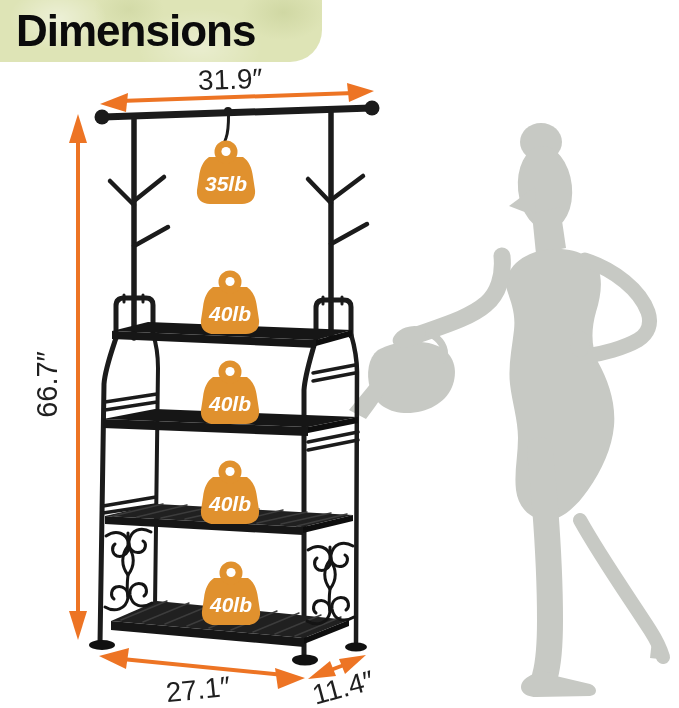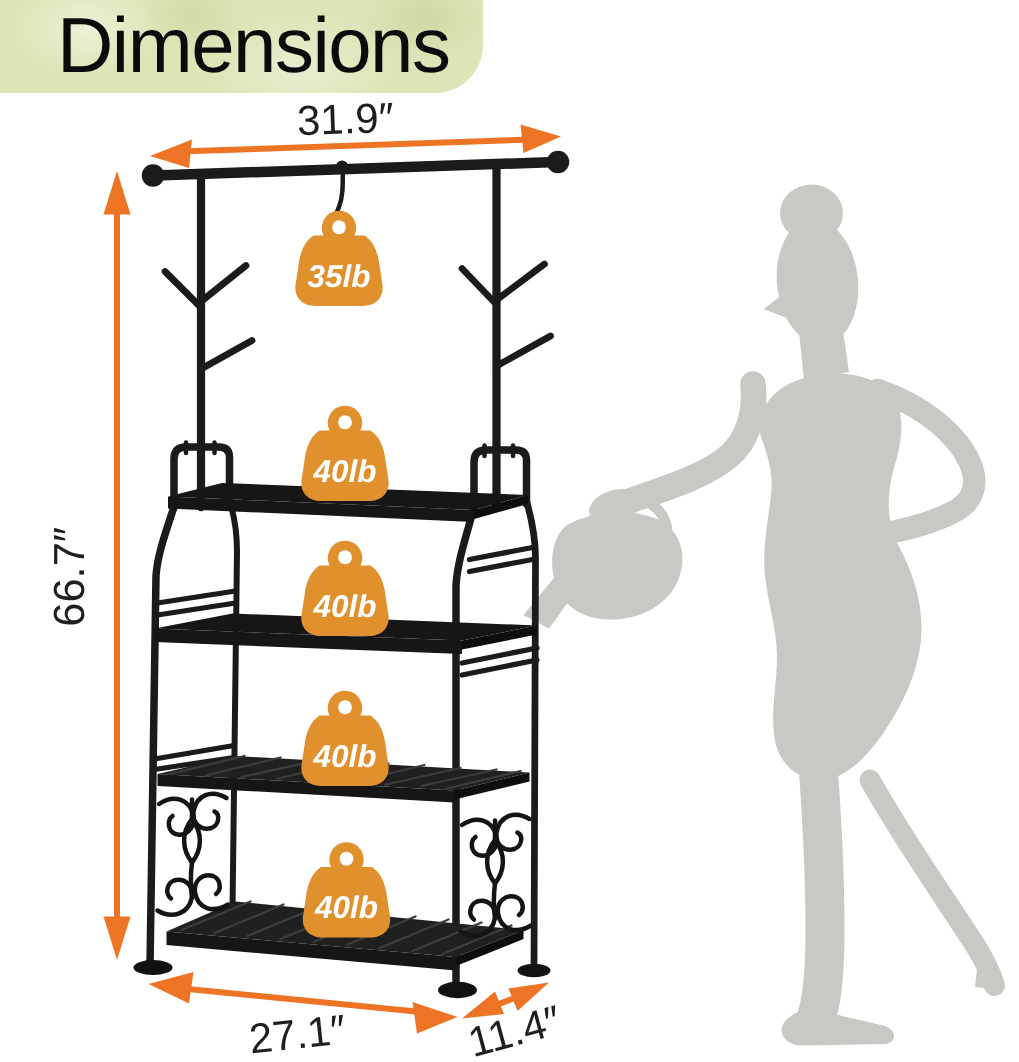--- a/index.html
+++ b/index.html
@@ -13,21 +13,21 @@
     background-color:#dee4b6;
     background-image:
       radial-gradient(ellipse 70px 45px at 18% 30%, rgba(255,255,255,0.45) 0%, rgba(255,255,255,0) 70%),
       radial-gradient(ellipse 90px 55px at 62% 75%, rgba(255,255,255,0.35) 0%, rgba(255,255,255,0) 70%),
       radial-gradient(ellipse 60px 40px at 88% 20%, rgba(190,200,140,0.45) 0%, rgba(190,200,140,0) 70%),
       radial-gradient(ellipse 50px 35px at 40% 15%, rgba(190,200,140,0.35) 0%, rgba(190,200,140,0) 70%);
     border-bottom-right-radius:32px;
     display:flex;align-items:center;
   }
   .header-banner .title{
-    margin-left:38px;font-size:52px;font-weight:400;color:#0b0b0b;letter-spacing:-1px;
+    margin-left:16px;font-size:44px;font-weight:700;color:#0b0b0b;letter-spacing:-1px;
   }
   .dim-label{
     position:absolute;color:#1f1f1f;font-size:28px;white-space:nowrap;
     transform-origin:center center;
   }
   .dim-top{left:198px;top:64px;transform:rotate(-2deg);}
   .dim-left{left:14px;top:368px;transform:rotate(-90deg);font-size:29px;}
   .dim-bottom{left:166px;top:674px;transform:rotate(-6deg);}
   .dim-depth{left:312px;top:672px;transform:rotate(-15deg);}
 </style>

